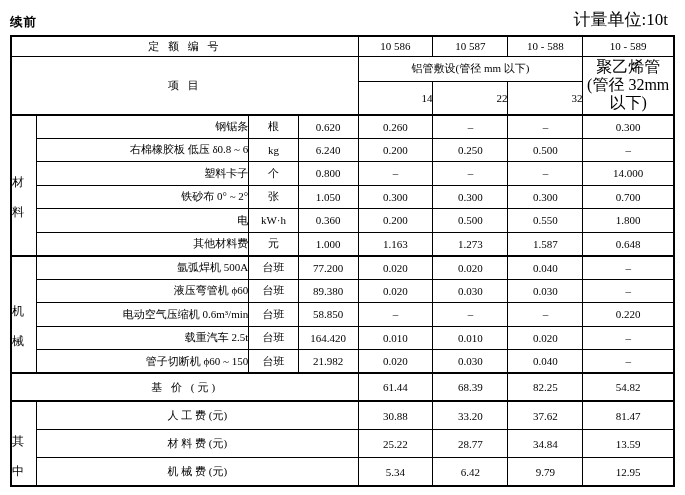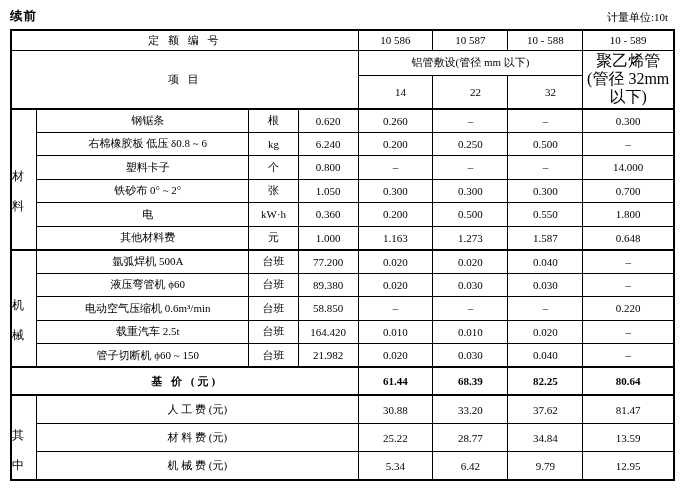--- a/index.html
+++ b/index.html
@@ -1,30 +1,30 @@
 <!DOCTYPE html>
 <html><head>
 <meta charset="utf-8">
 <style>
   html,body{margin:0;padding:0;background:#fff;}
   body{width:685px;height:495px;font-family:"Liberation Serif", serif;color:#000;}
   .page{position:relative;width:678px;height:495px;box-sizing:border-box;padding:8px 10px 10px 10px;}
   .topline{display:flex;justify-content:space-between;align-items:flex-end;font-size:12px;margin-bottom:4px;}
   .topleft{font-weight:bold;font-size:12.5px;letter-spacing:1px;}
-  .topright{font-size:11px;}
+  .topright{font-size:17px;}
   table{border-collapse:collapse;width:665px;table-layout:fixed;font-size:11px;}
   td,th{border:1px solid #000;padding:0;text-align:center;vertical-align:middle;font-weight:normal;}
   .outer{border:2px solid #000;}
   .hdr{height:20px;}
-  .lbl{text-align:center;padding-left:10px;}
+  .lbl{text-align:right;padding-left:10px;}
   .sp2{letter-spacing:3px;margin-top:20px;}
   .rowh{height:23.5px;}
   .side{writing-mode:vertical-rl;text-orientation:upright;letter-spacing:8px;font-size:12px;line-height:1;}
   .thickt{border-top:2px solid #000 !important;}
-  .bold{font-weight:bold;}
+  .bold{font-weight:normal;}
   .small{font-size:16px;}
   .pad2{padding:1px 3px;line-height:1.15;}
 </style>
 </head>
 <body>
 
 <div class="page">
 
   <div class="topline">
     <div class="topleft">续前</div>
@@ -168,21 +168,21 @@
       <td>0.030</td>
       <td>0.040</td>
       <td>–</td>
     </tr>
 
     <tr class="rowh">
       <td colspan="4" class="thickt bold sp2" style="height:26px">基    价  (元)</td>
       <td class="thickt bold">61.44</td>
       <td class="thickt bold">68.39</td>
       <td class="thickt bold">82.25</td>
-      <td class="thickt bold">80.64</td>
+      <td class="thickt bold">54.82</td>
     </tr>
 
     <tr class="rowh">
       <td rowspan="3" class="thickt">
             <div class="side">其 中</div>
           </td>
       <td colspan="3" class="thickt" style="height:27px">人    工    费  (元)</td>
       <td class="thickt">30.88</td>
       <td class="thickt">33.20</td>
       <td class="thickt">37.62</td>

